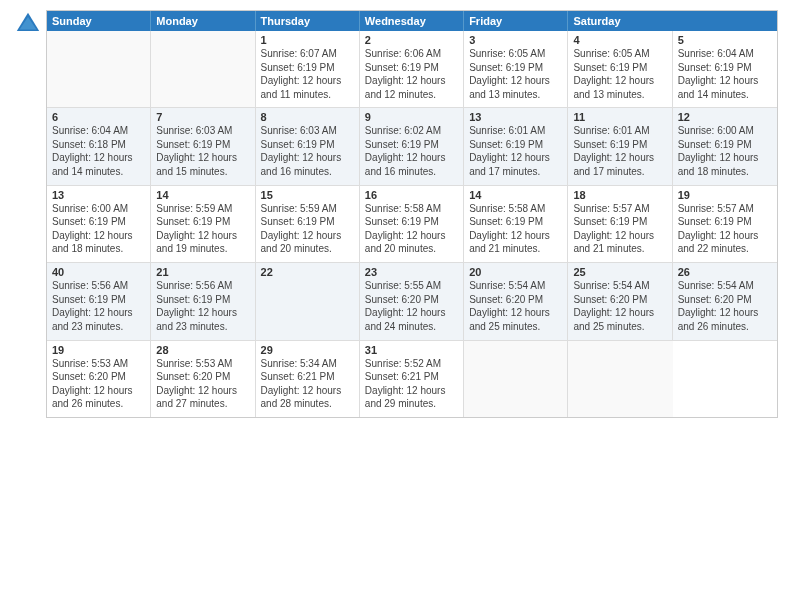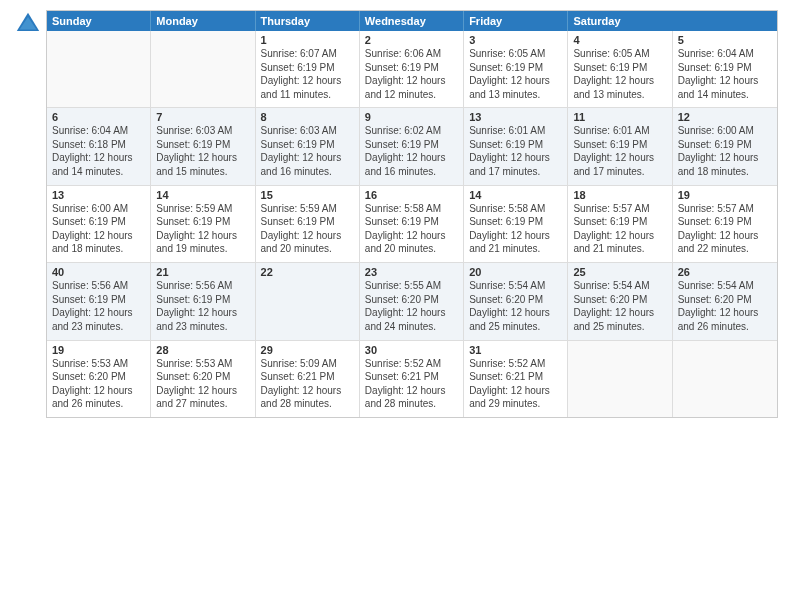--- a/index.html
+++ b/index.html
@@ -344,28 +344,21 @@
           </div>
           <div class="cal-cell">
             <span class="day-num">28</span>
             <div class="day-info">Sunrise: 5:53 AM
 Sunset: 6:20 PM
 Daylight: 12 hours
 and 27 minutes.</div>
           </div>
           <div class="cal-cell">
             <span class="day-num">29</span>
-            <div class="day-info">Sunrise: 5:09 AM
-Sunset: 6:21 PM
-Daylight: 12 hours
-and 28 minutes.</div>
-          </div>
-          <div class="cal-cell">
-            <span class="day-num">30</span>
-            <div class="day-info">Sunrise: 5:52 AM
+            <div class="day-info">Sunrise: 5:34 AM
 Sunset: 6:21 PM
 Daylight: 12 hours
 and 28 minutes.</div>
           </div>
           <div class="cal-cell">
             <span class="day-num">31</span>
             <div class="day-info">Sunrise: 5:52 AM
 Sunset: 6:21 PM
 Daylight: 12 hours
 and 29 minutes.</div>

